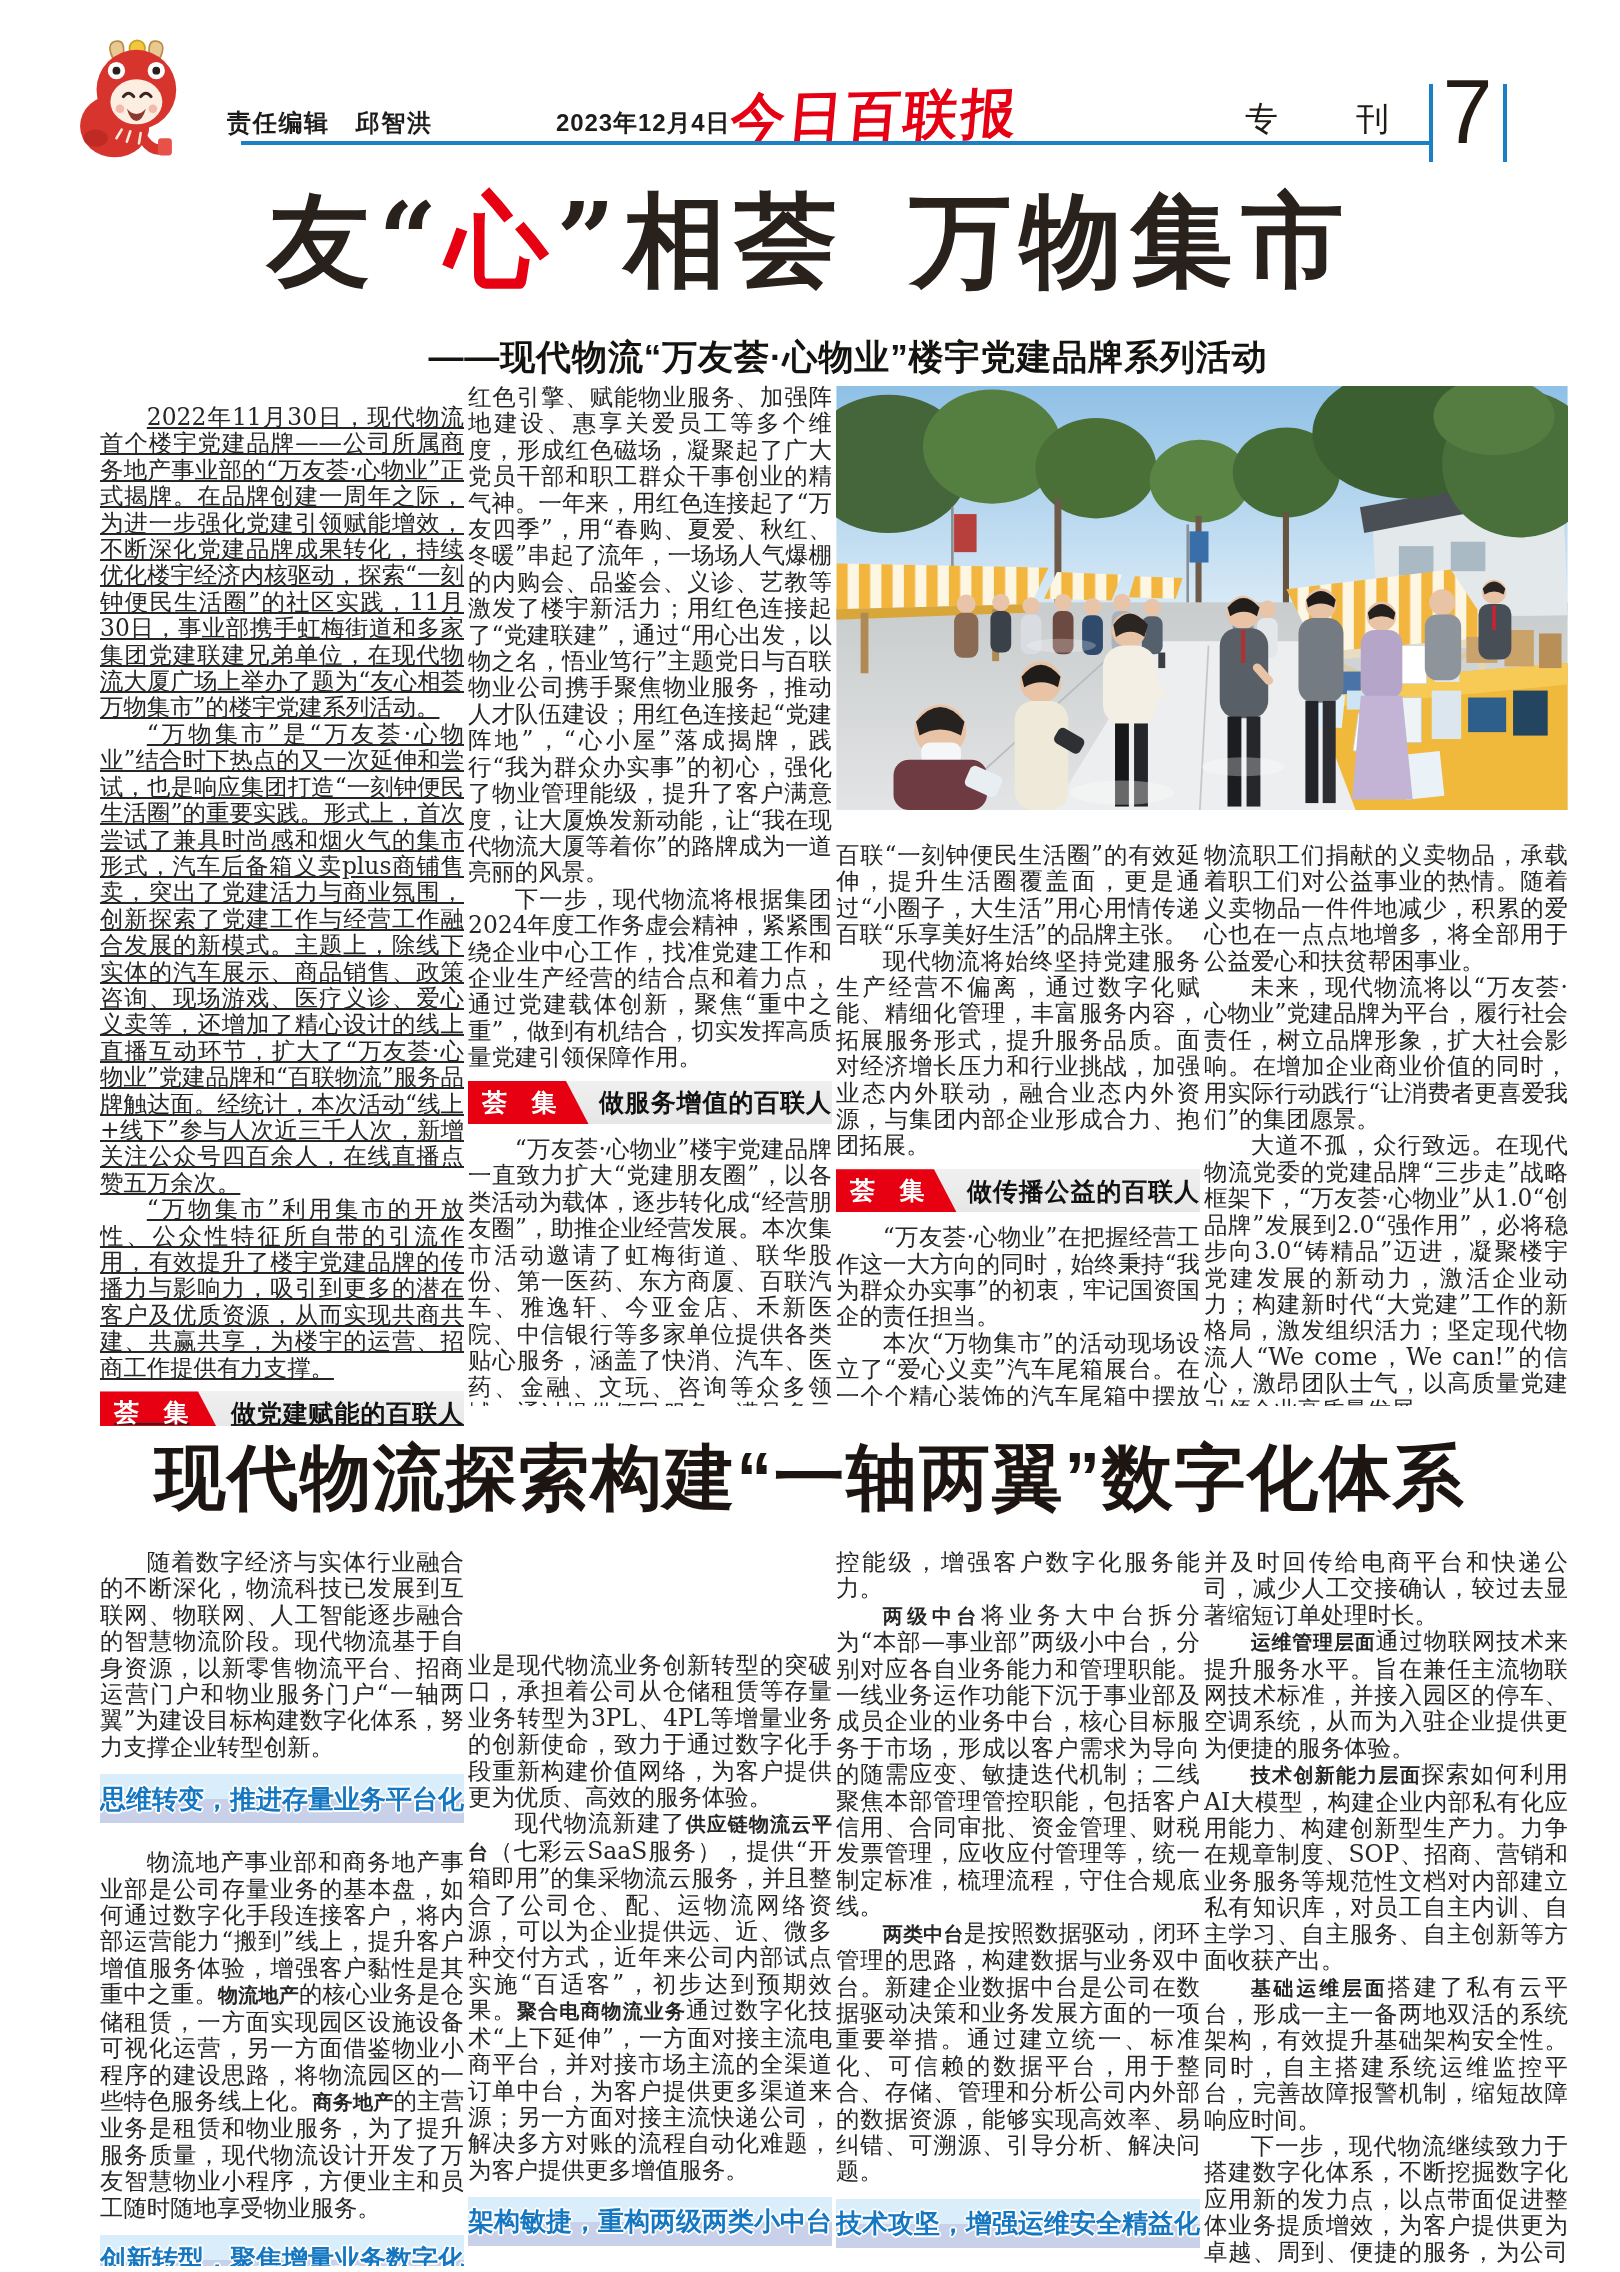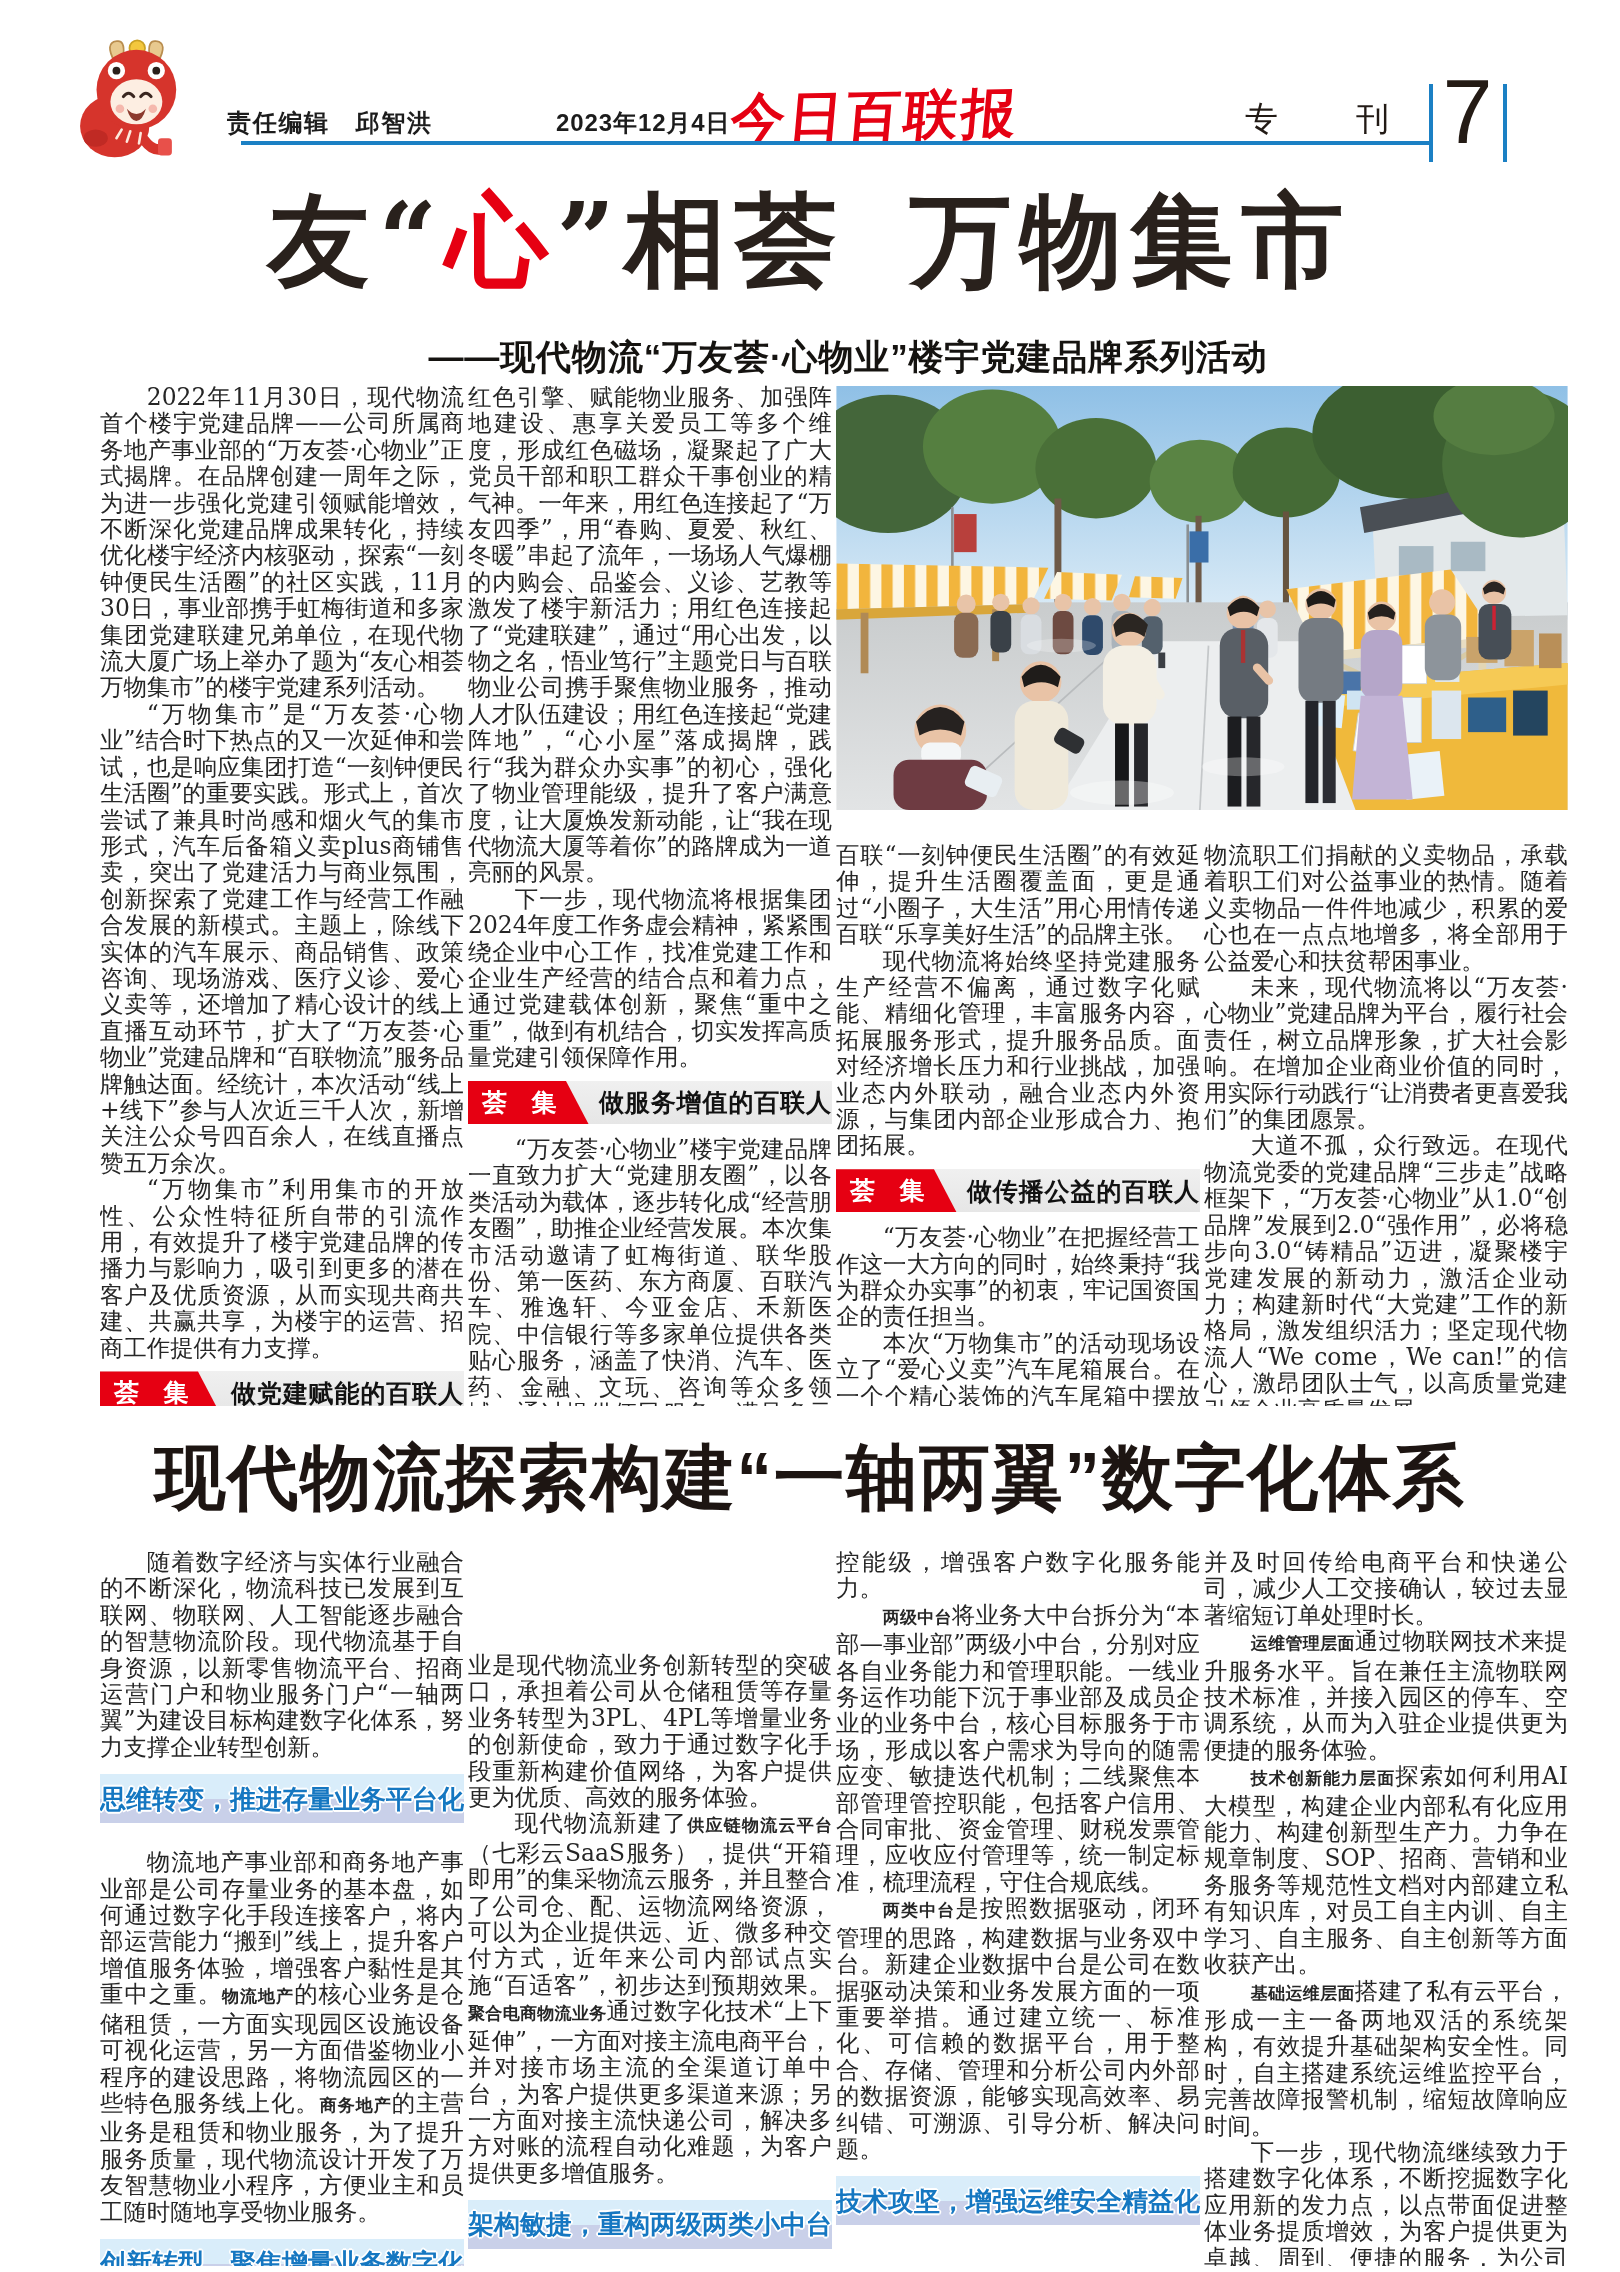--- a/index.html
+++ b/index.html
@@ -27,31 +27,31 @@
   .h1wrap{position:absolute;top:184px;left:0;width:100%;text-align:center;font-weight:900;
     color:#29211c;letter-spacing:8.7px;font-size:102px;line-height:1.1;font-family:"DejaVu Serif",serif;}
   .h1wrap .heart{color:#e60012;}
   .h1wrap .tail{margin-left:64px;}
   .sub{position:absolute;top:334px;left:0;width:100%;text-align:center;font-size:35px;font-weight:bold;
     font-family:"Liberation Sans","DejaVu Sans",sans-serif;letter-spacing:0.9px;color:#151310;padding-left:38px;}
 
   
   .col{position:absolute;width:364px;font-size:23.4px;line-height:26.4px;color:#262626;
     text-align:justify;overflow:hidden;}
-  #a1c1{left:100px;top:384px;height:1022px;}
+  #a1c1{left:100px;top:404px;height:1022px;text-decoration:underline;}
   #a1c2{left:468px;top:384px;height:1022px;}
   #a1c3{left:836px;top:842px;height:564px;}
   #a1c4{left:1204px;top:842px;height:564px;}
   #a2c1{left:100px;top:1549px;height:717px;}
   #a2c2{left:468px;top:1608px;height:717px;margin-top:44px;}
   #a2c3{left:836px;top:1549px;height:717px;}
   #a2c4{left:1204px;top:1549px;height:717px;}
   .para{margin:0;text-align:justify;}
   .para.ind{text-indent:2em;}
-  .lead{font-weight:bold;font-family:"Liberation Sans","DejaVu Sans",sans-serif;font-size:17px;}
+  .lead{font-weight:bold;font-family:"Liberation Sans","DejaVu Sans",sans-serif;font-size:20px;}
 
   
   .tagbar{height:43px;margin:10.4px 0 12px;background:linear-gradient(#f0f0f0,#e6e6e6);
     display:flex;align-items:center;}
   .flag{display:inline-block;height:43px;line-height:43px;background:#e60012;color:#fff;
     font-family:"Liberation Sans","DejaVu Sans",sans-serif;font-weight:bold;font-size:25px;
     padding:0 31px 0 14px;clip-path:polygon(0 0,calc(100% - 22.5px) 0,100% 100%,0 100%);letter-spacing:0.9px;}
   .tagtitle{font-family:"Liberation Sans","DejaVu Sans",sans-serif;font-weight:bold;font-size:25px;
     color:#121212;margin-left:10.4px;letter-spacing:0.9px;white-space:nowrap;}
 

